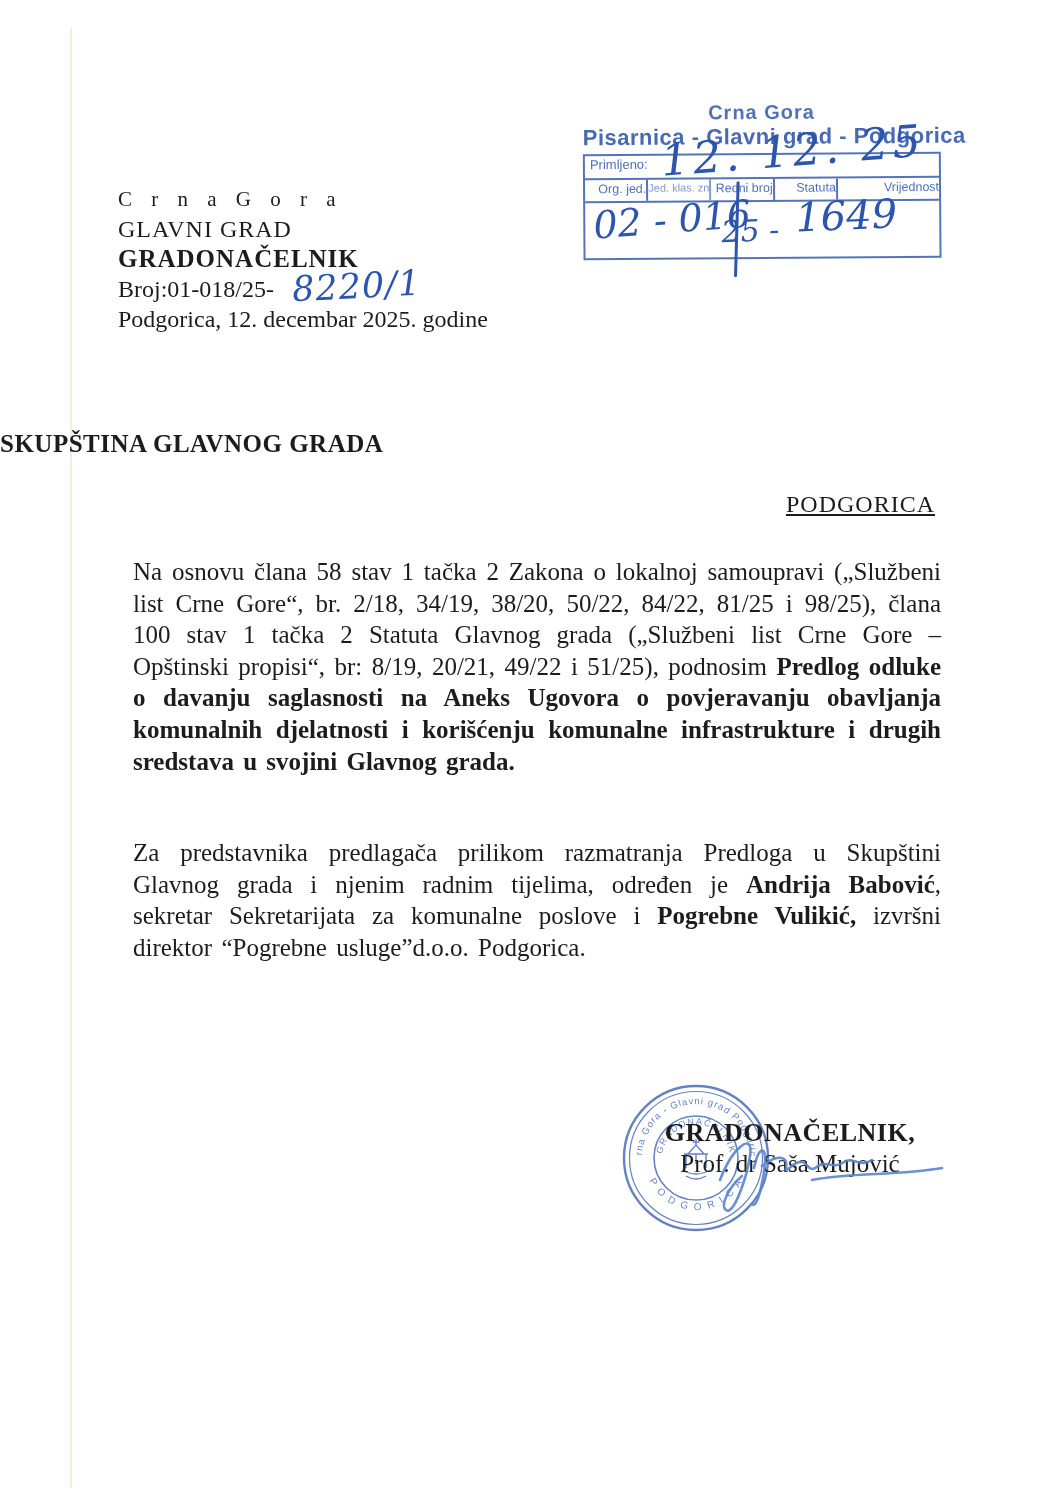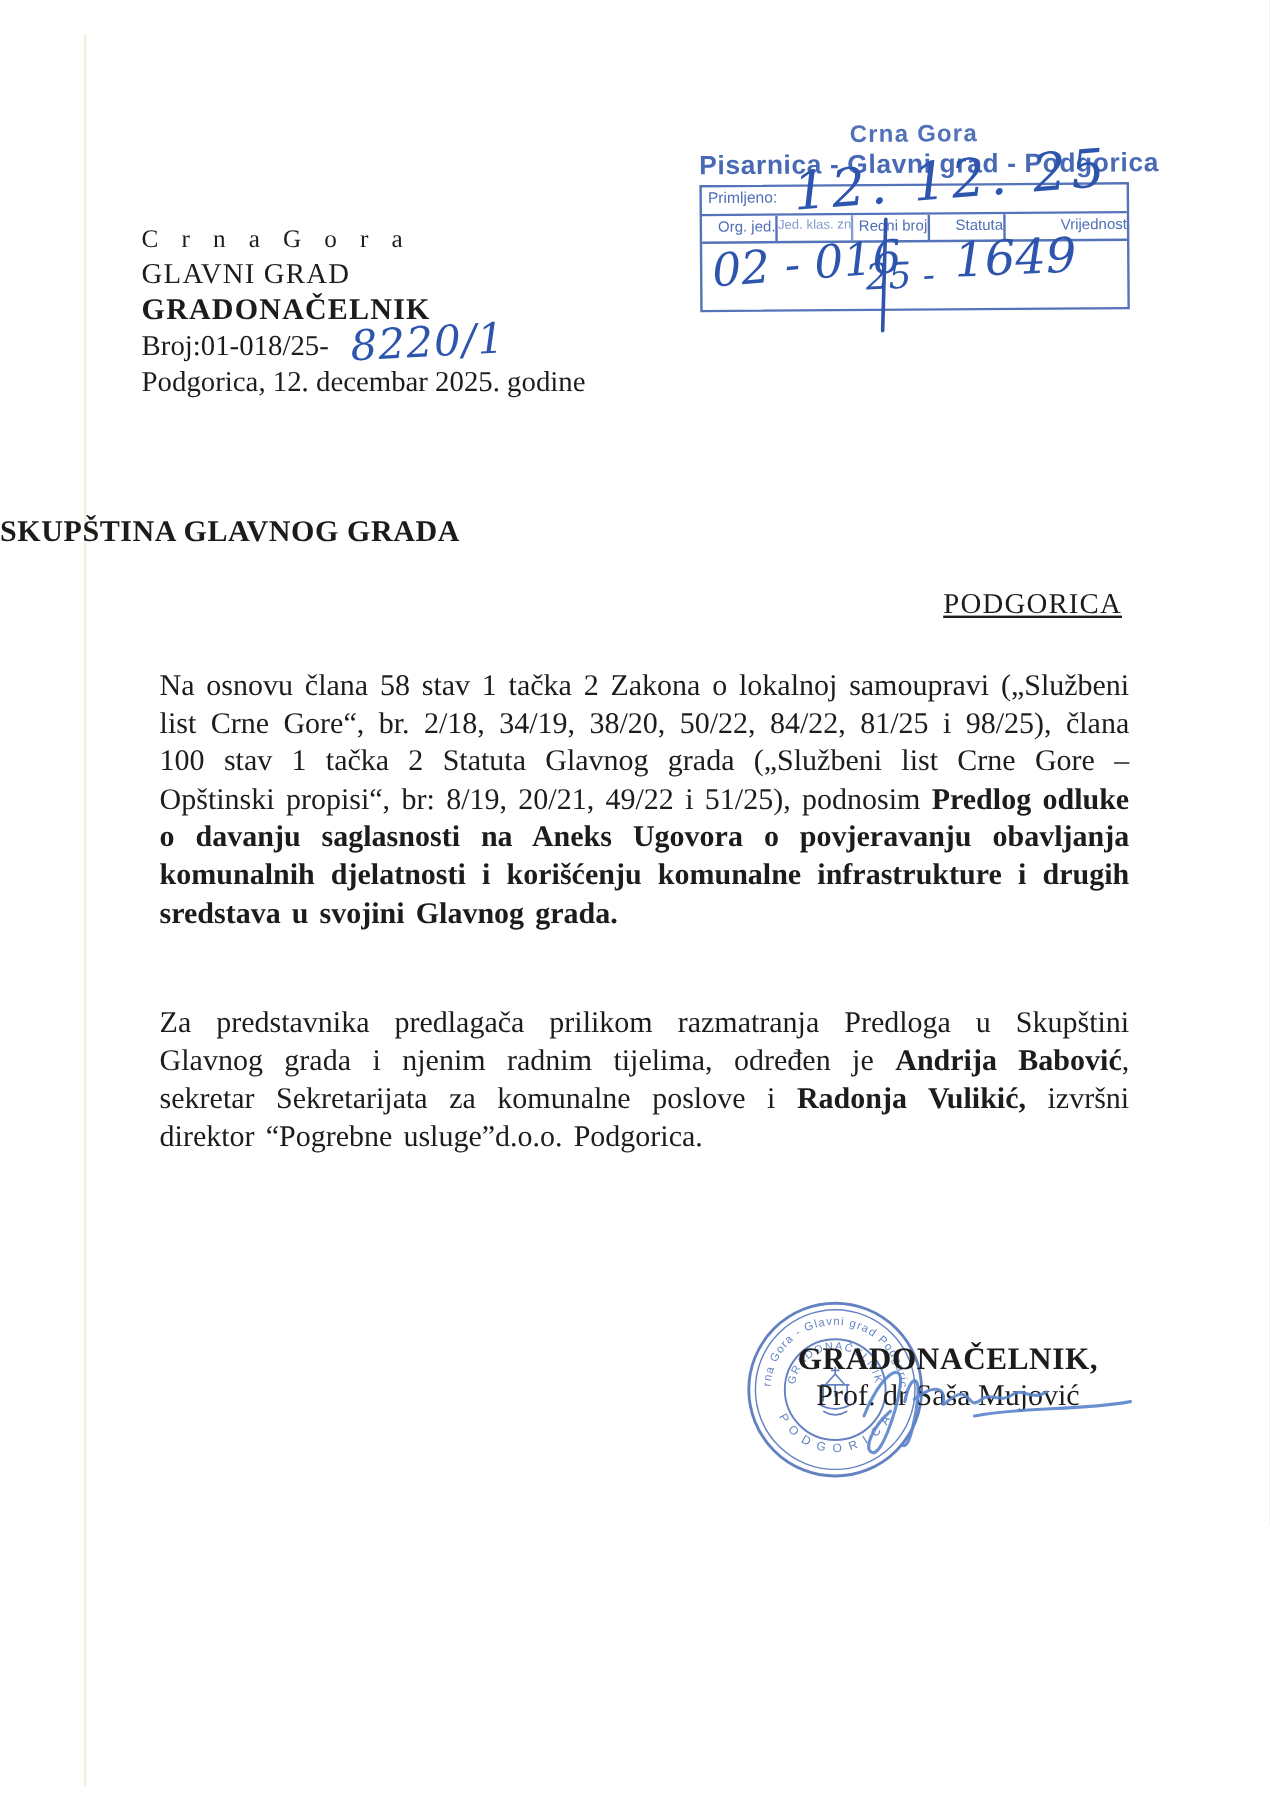--- a/index.html
+++ b/index.html
@@ -122,21 +122,21 @@
     <div class="hw hw-v1">02 - 016</div>
     <div class="hw hw-v2">25 -</div>
     <div class="hw hw-v3">1649</div>
     <div class="pen-stroke"></div>
   </div>
 
   <div class="doc-title">SKUPŠTINA GLAVNOG GRADA</div>
   <div class="doc-subtitle">PODGORICA</div>
 
   <div id="par1" class="body-par"><span>Na osnovu člana 58 stav 1 tačka 2 Zakona o lokalnoj samoupravi („Službeni list Crne Gore“, br. 2/18, 34/19, 38/20, 50/22, 84/22, 81/25 i 98/25), člana 100 stav 1 tačka 2 Statuta Glavnog grada („Službeni list Crne Gore – Opštinski propisi“, br: 8/19, 20/21, 49/22 i 51/25), podnosim </span><span class="b">Predlog odluke o davanju saglasnosti na Aneks Ugovora o povjeravanju obavljanja komunalnih djelatnosti i korišćenju komunalne infrastrukture i drugih sredstava u svojini Glavnog grada.</span></div>
-  <div id="par2" class="body-par"><span>Za predstavnika predlagača prilikom razmatranja Predloga u Skupštini Glavnog grada i njenim radnim tijelima, određen je </span><span class="b">Andrija Babović</span><span>, sekretar Sekretarijata za komunalne poslove i </span><span class="b">Radonja Vulikić,</span><span> izvršni direktor “Pogrebne usluge”d.o.o. Podgorica.</span></div>
+  <div id="par2" class="body-par"><span>Za predstavnika predlagača prilikom razmatranja Predloga u Skupštini Glavnog grada i njenim radnim tijelima, određen je </span><span class="b">Andrija Babović</span><span>, sekretar Sekretarijata za komunalne poslove i </span><span class="b">Pogrebne Vulikić,</span><span> izvršni direktor “Pogrebne usluge”d.o.o. Podgorica.</span></div>
 
   <svg class="round-stamp" width="152" height="152" viewBox="0 0 152 152">
     <g stroke="#4a6db8" fill="none">
       <circle cx="76" cy="76" r="72" stroke-width="2.4"></circle>
       <circle cx="76" cy="76" r="66.5" stroke-width="1.2"></circle>
       <circle cx="76" cy="76" r="42" stroke-width="1.6"></circle>
     </g>
     <defs>
       <path id="arcTop" d="M 22,76 A 54,54 0 1 1 130,76"></path>
       <path id="arcBottom" d="M 24,76 A 52,52 0 0 0 128,76"></path>

